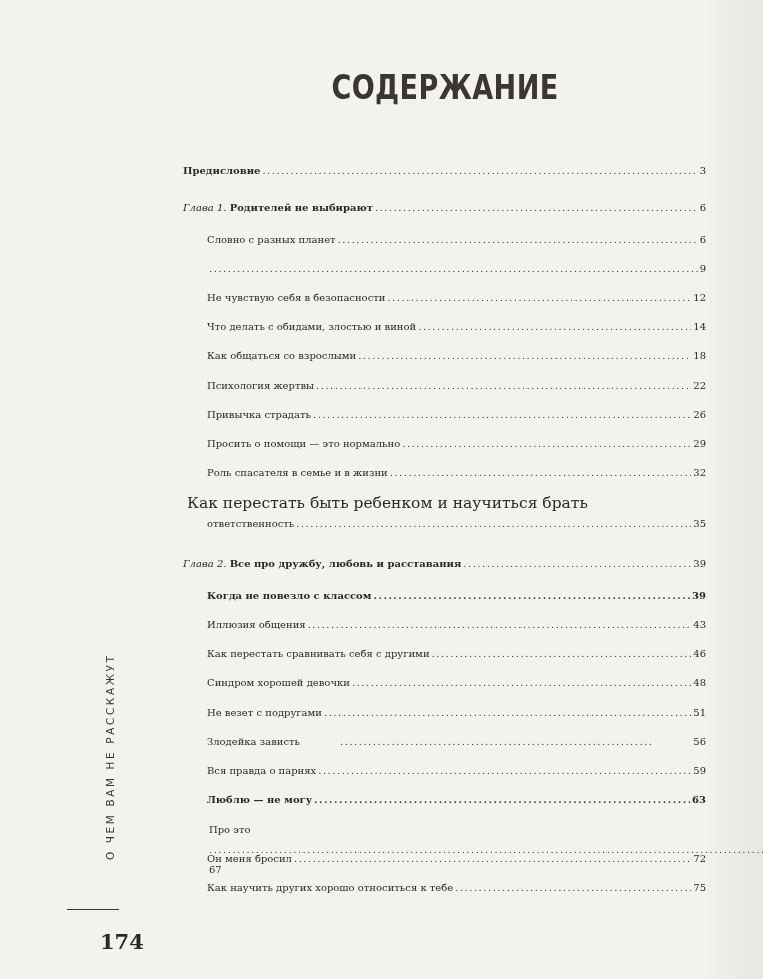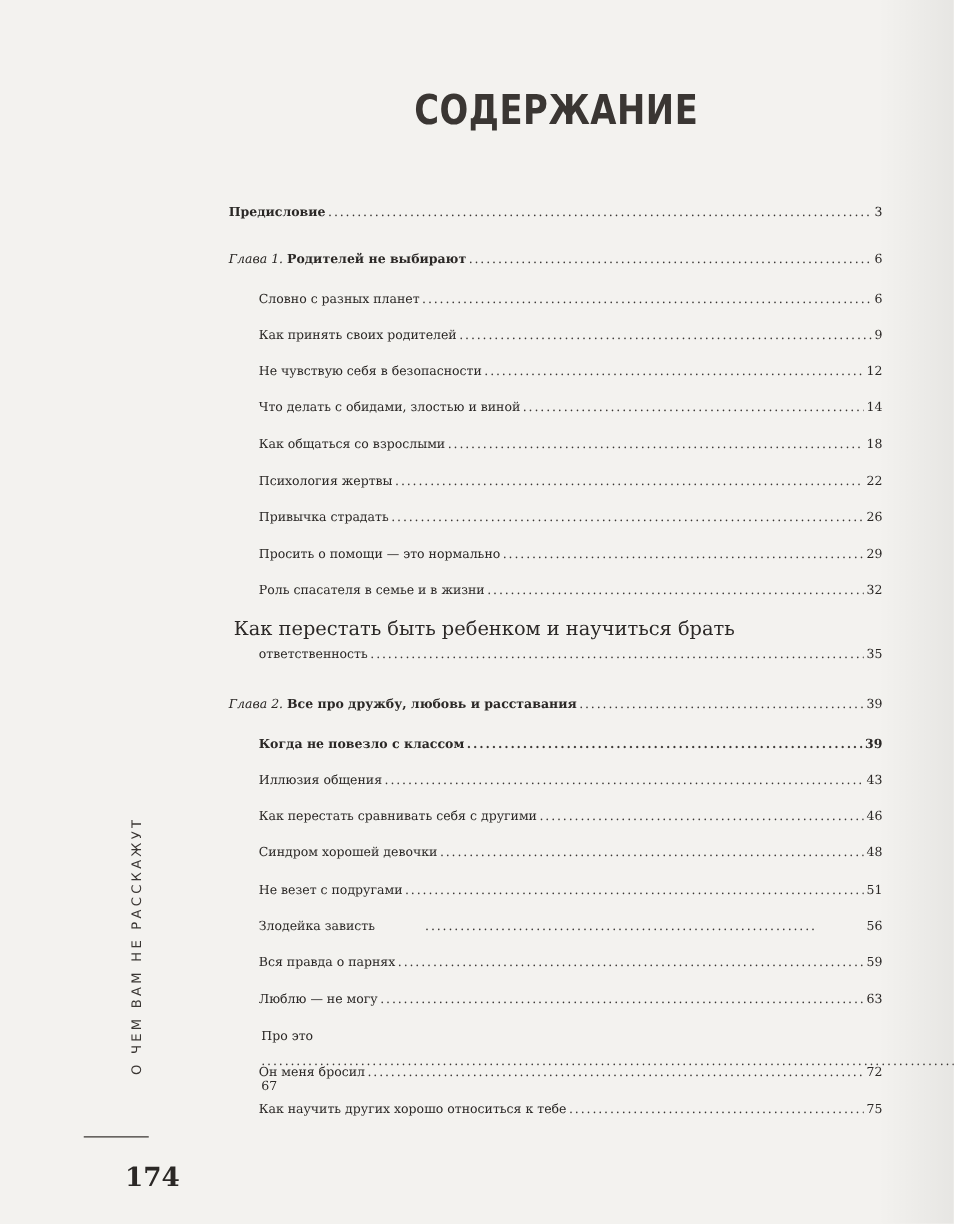--- a/index.html
+++ b/index.html
@@ -94,21 +94,20 @@
     <span class="dots"></span>
     <span class="page">6</span>
   </div>
 
   <div class="entry sub" style="top:230px;">
     <span class="label">Словно с разных планет</span>
     <span class="dots"></span>
     <span class="page">6</span>
   </div>
   <div class="entry sub" style="top:259px;">
-    <span class="label">Как принять своих родителей</span>
     <span class="dots"></span>
     <span class="page">9</span>
   </div>
   <div class="entry sub" style="top:288px;">
     <span class="label">Не чувствую себя в безопасности</span>
     <span class="dots"></span>
     <span class="page">12</span>
   </div>
   <div class="entry sub" style="top:317px;">
     <span class="label">Что делать с обидами, злостью и виной</span>
@@ -181,21 +180,21 @@
   <div class="entry sub" style="top:732px;gap:38px;">
     <span class="label">Злодейка зависть</span>
     <span class="dots"></span>
     <span class="page">56</span>
   </div>
   <div class="entry sub" style="top:761px;">
     <span class="label">Вся правда о парнях</span>
     <span class="dots"></span>
     <span class="page">59</span>
   </div>
-  <div class="entry sub" style="top:790px;">
+  <div class="entry sub" style="top:790px;font-weight:bold;">
     <span class="label">Люблю — не могу</span>
     <span class="dots"></span>
     <span class="page">63</span>
   </div>
   <div class="entry sub" style="top:820px;flex-direction:column;">
     <span class="label">Про это</span>
     <span class="dots"></span>
     <span class="page">67</span>
   </div>
   <div class="entry sub" style="top:849px;">

